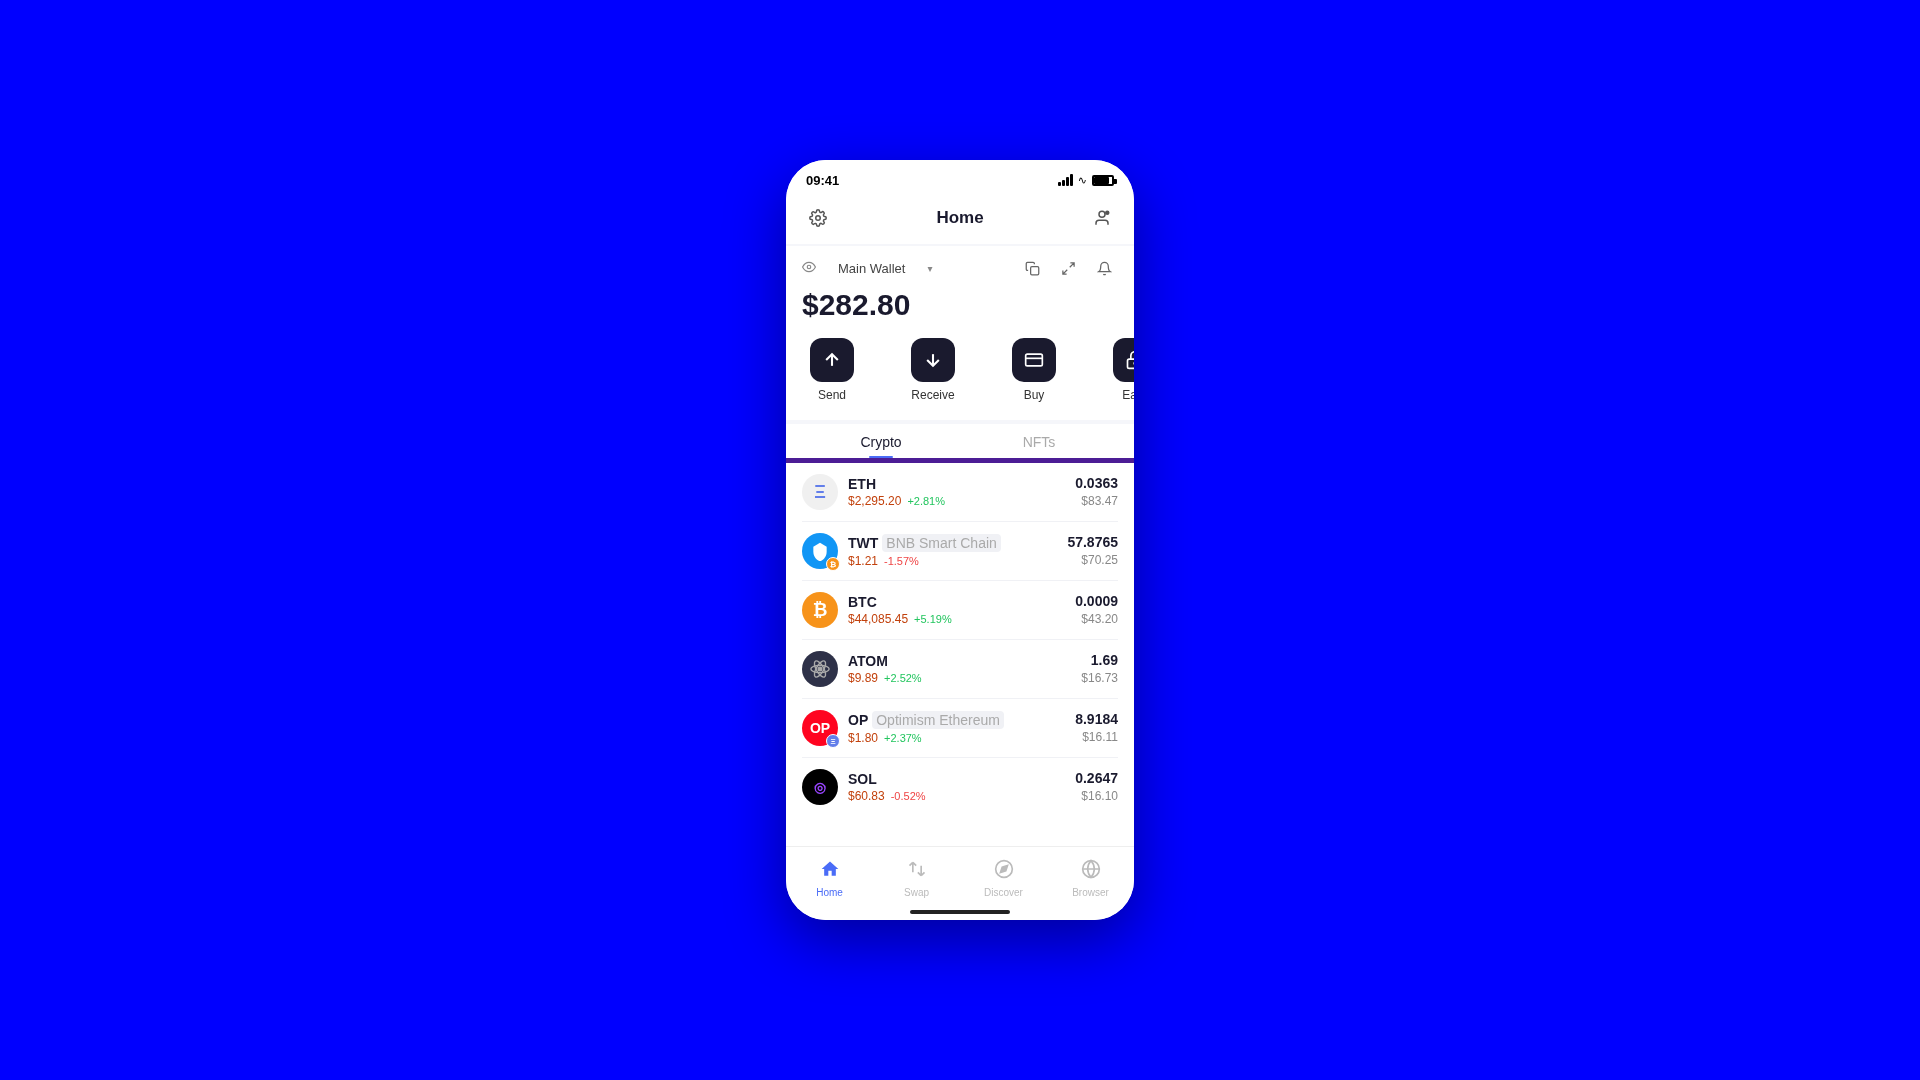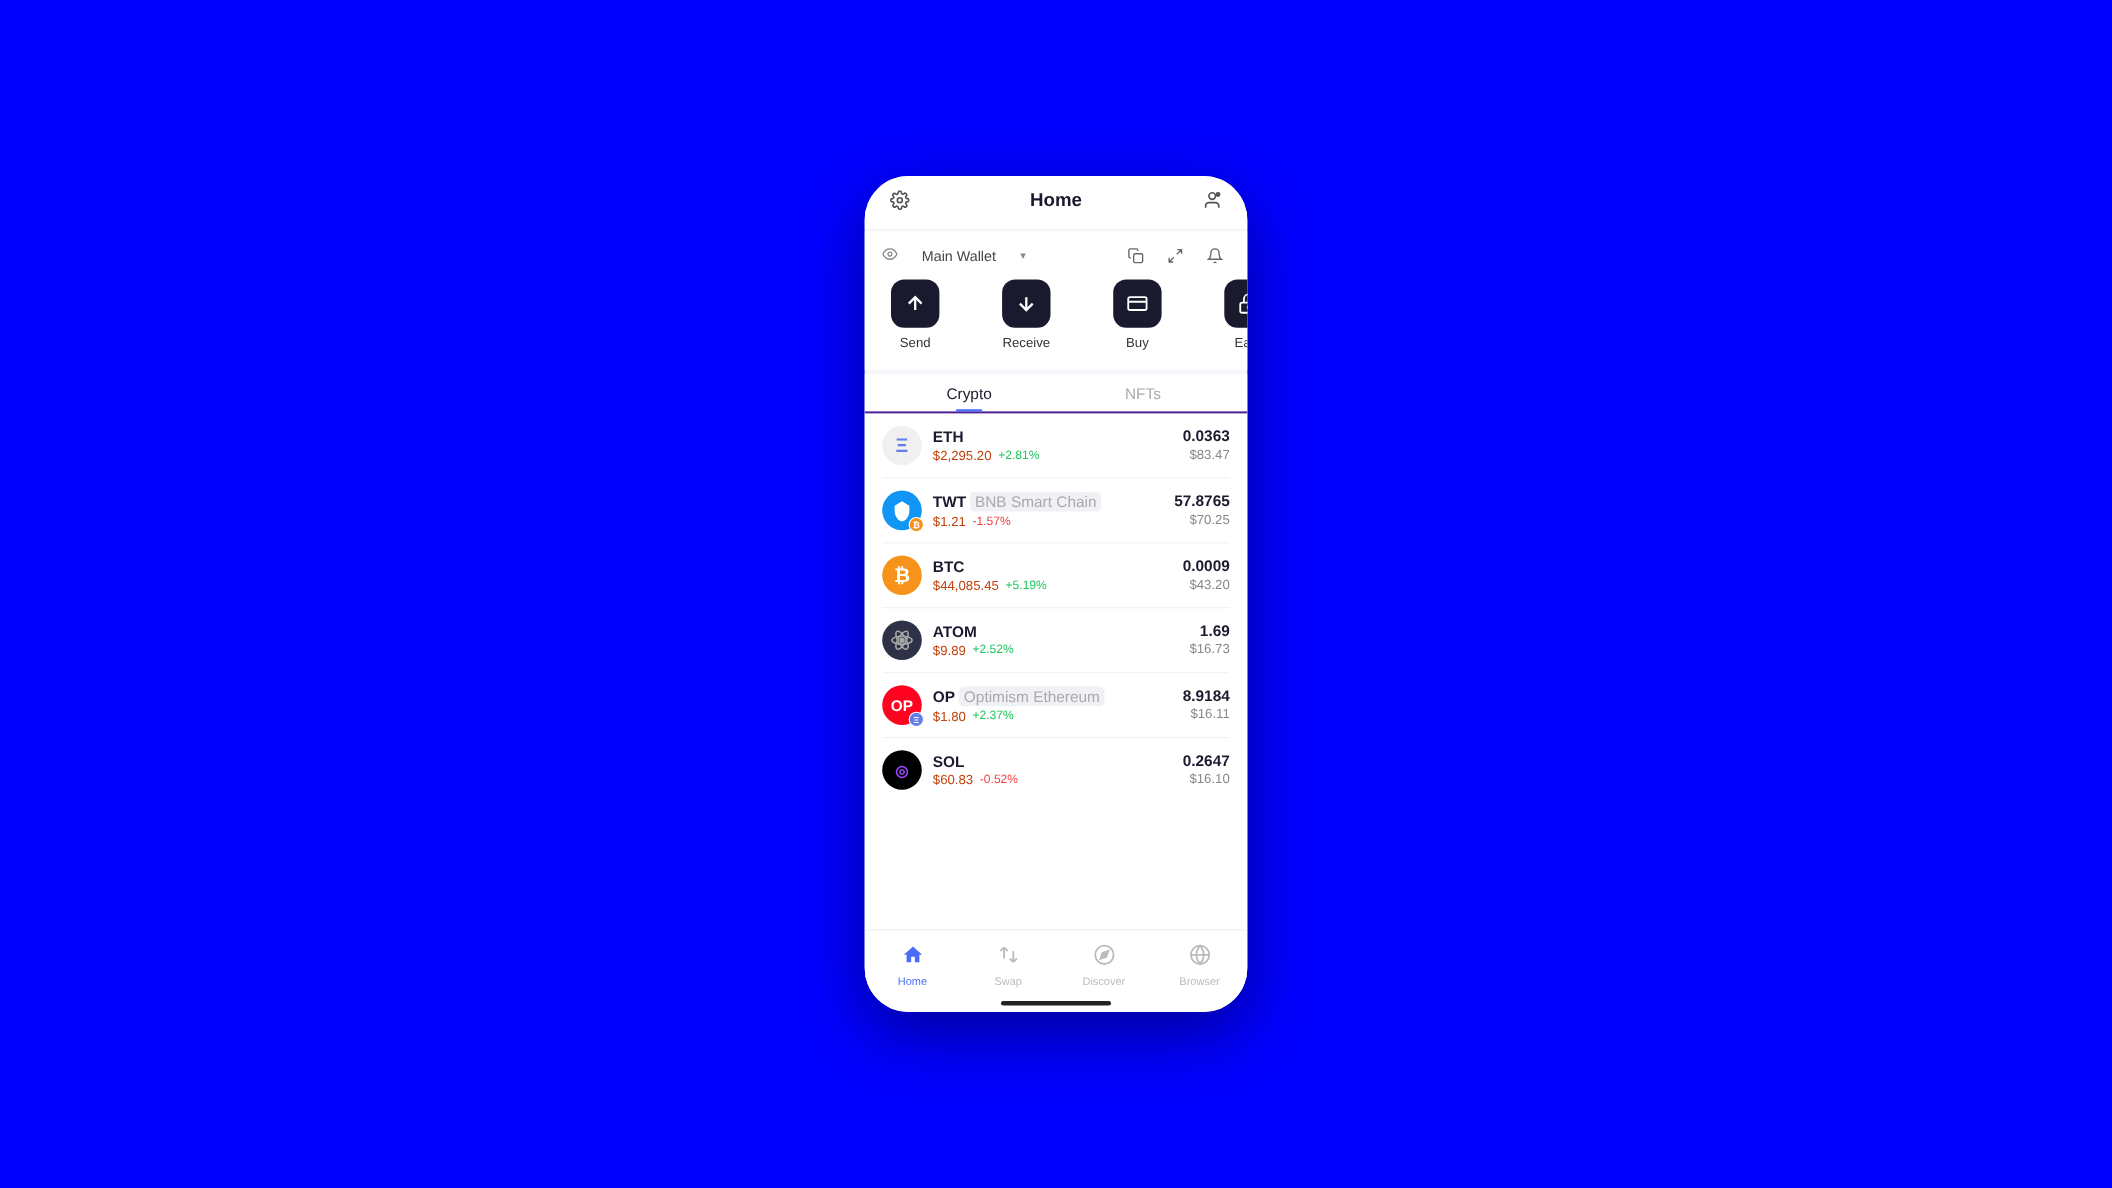--- a/index.html
+++ b/index.html
@@ -206,21 +206,21 @@
       color: #333;
       font-weight: 500;
     }
 
     
     .tabs {
       background: #fff;
       display: flex;
       padding: 10px 16px 0;
       margin-top: 4px;
-      border-bottom: 2px solid #4c1d95;
+      border-bottom: 5px solid #4c1d95;
     }
     .tab {
       flex: 1;
       text-align: center;
       padding-bottom: 8px;
       font-size: 14px;
       font-weight: 500;
       color: #aaa;
       cursor: pointer;
       position: relative;
@@ -374,20 +374,35 @@
       height: 4px;
       background: #222;
       border-radius: 3px;
     }
   </style>
 </head>
 <body>
 
 <div class="phone-container">
 
+  <div class="status-bar">
+    <span class="status-time">09:41</span>
+    <div class="status-icons">
+      <div class="signal-bars">
+        <span></span>
+          <span></span>
+          <span></span>
+          <span></span>
+      </div>
+      <span class="wifi-icon">∿</span>
+      <div class="battery-icon">
+        <div class="battery-fill"></div>
+      </div>
+    </div>
+  </div>
 
   <div class="header">
     <div class="icon-btn">
       <svg width="18" height="18" viewBox="0 0 24 24" fill="none" stroke="currentColor" stroke-width="2">
         <circle cx="12" cy="12" r="3"></circle>
           <path d="M19.4 15a1.65 1.65 0 0 0 .33 1.82l.06.06a2 2 0 0 1-2.83 2.83l-.06-.06a1.65 1.65 0 0 0-1.82-.33 1.65 1.65 0 0 0-1 1.51V21a2 2 0 0 1-4 0v-.09A1.65 1.65 0 0 0 9 19.4a1.65 1.65 0 0 0-1.82.33l-.06.06a2 2 0 0 1-2.83-2.83l.06-.06A1.65 1.65 0 0 0 4.68 15a1.65 1.65 0 0 0-1.51-1H3a2 2 0 0 1 0-4h.09A1.65 1.65 0 0 0 4.6 9a1.65 1.65 0 0 0-.33-1.82l-.06-.06a2 2 0 0 1 2.83-2.83l.06.06A1.65 1.65 0 0 0 9 4.68a1.65 1.65 0 0 0 1-1.51V3a2 2 0 0 1 4 0v.09a1.65 1.65 0 0 0 1 1.51 1.65 1.65 0 0 0 1.82-.33l.06-.06a2 2 0 0 1 2.83 2.83l-.06.06A1.65 1.65 0 0 0 19.4 9a1.65 1.65 0 0 0 1.51 1H21a2 2 0 0 1 0 4h-.09a1.65 1.65 0 0 0-1.51 1z"></path>
       </svg>
     </div>
     <span class="header-title">Home</span>
     <div class="icon-btn">
@@ -425,20 +440,21 @@
           </svg>
         </div>
         <div class="wallet-action-btn">
           <svg width="15" height="15" viewBox="0 0 24 24" fill="none" stroke="currentColor" stroke-width="2">
             <path d="M18 8A6 6 0 0 0 6 8c0 7-3 9-3 9h18s-3-2-3-9"></path>
               <path d="M13.73 21a2 2 0 0 1-3.46 0"></path>
           </svg>
         </div>
       </div>
     </div>
+    <div class="wallet-balance">$282.80</div>
 
     <div class="action-buttons">
       <div class="action-btn">
         <div class="action-icon-circle">
           <svg width="20" height="20" viewBox="0 0 24 24" fill="none" stroke="white" stroke-width="2.5">
             <line x1="12" y1="19" x2="12" y2="5"></line>
               <polyline points="5 12 12 5 19 12"></polyline>
           </svg>
         </div>
         <span class="action-label">Send</span>

